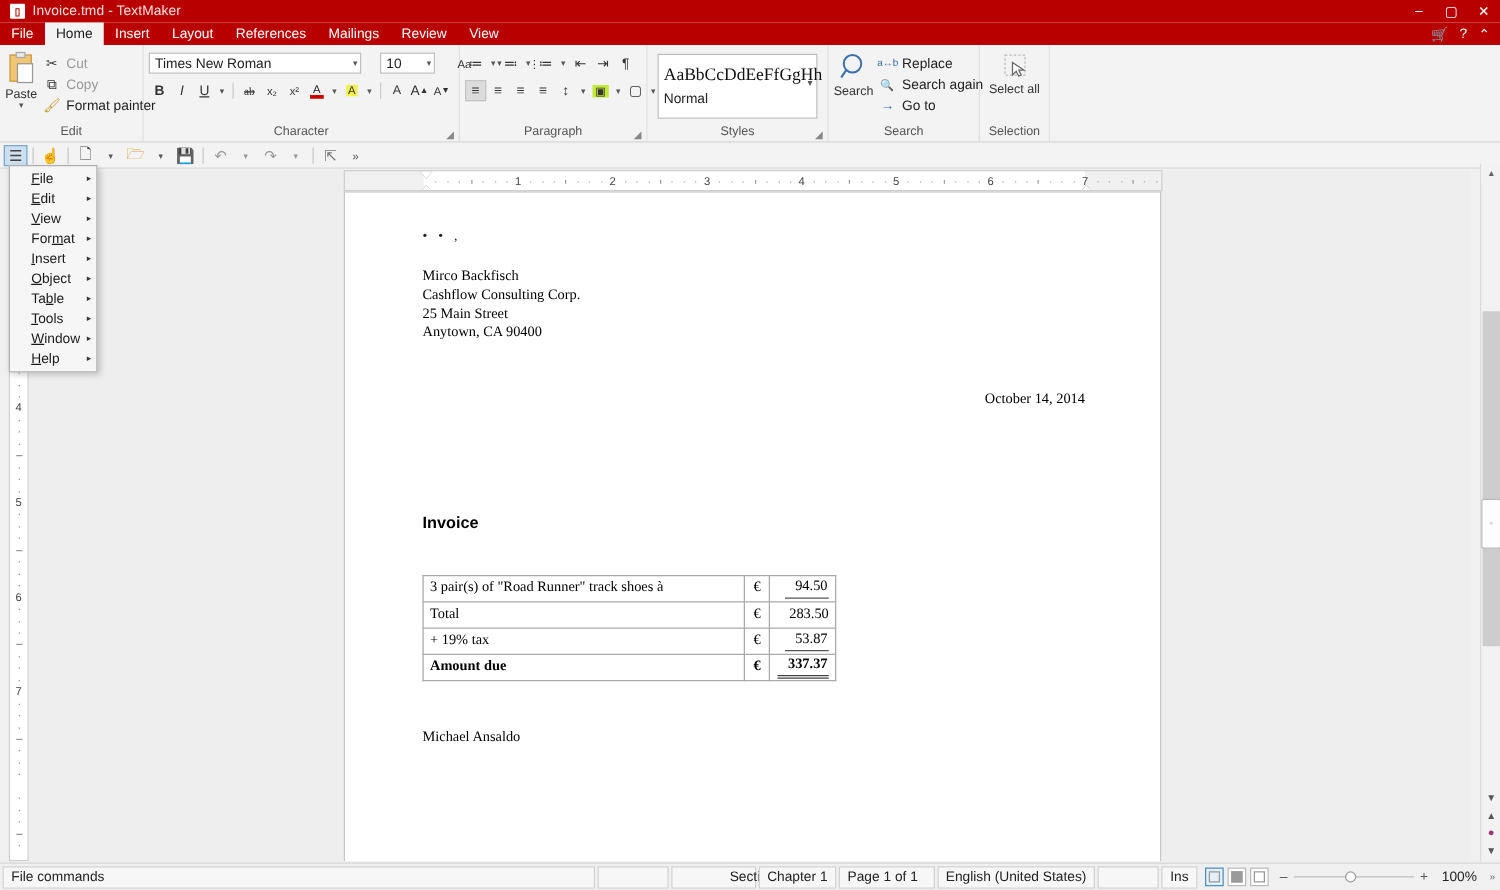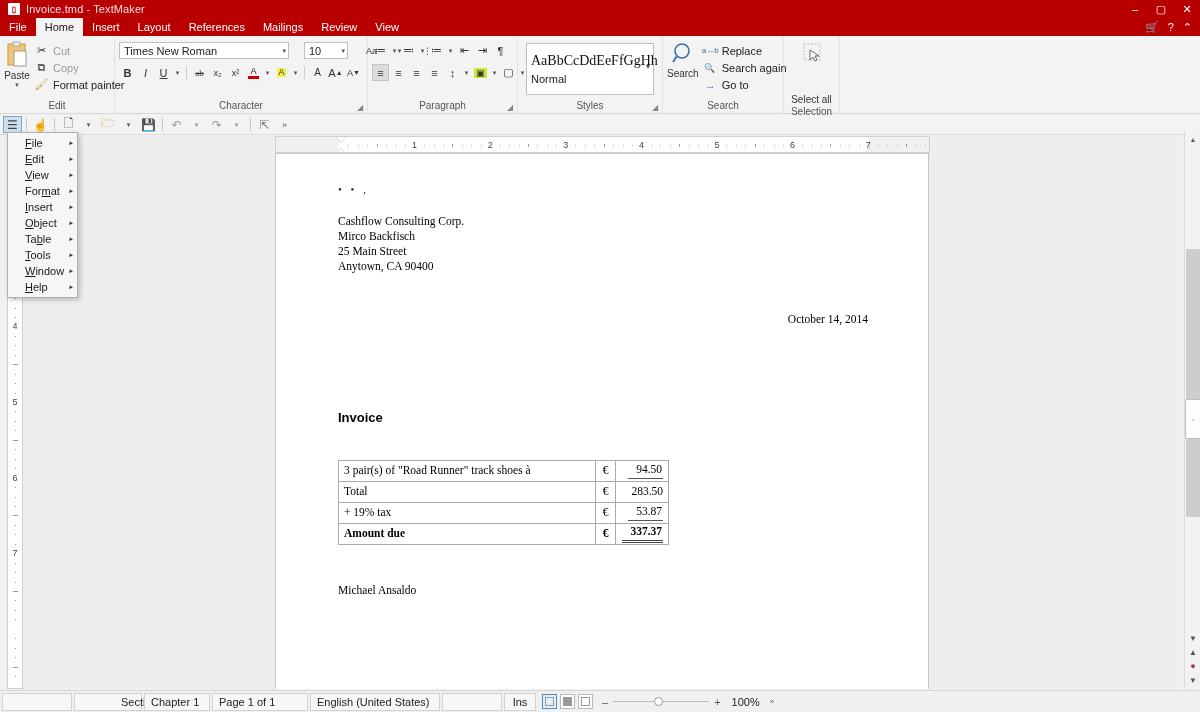--- a/index.html
+++ b/index.html
@@ -478,21 +478,21 @@
             <span class="iconbtn" style="color:#3a6fa8;">→</span>
             <span>Go to</span>
           </div>
         </div>
       </div>
       <div class="rgroup-label">Search</div>
     </div>
 
     <div class="rgroup" style="width:56px;align-items:center;">
       <div class="rgroup-body" style="justify-content:center;">
-        <div class="bigbtn" style="width:48px;gap:28px;">
+        <div class="bigbtn" style="width:48px;">
           <svg width="24" height="24" viewBox="0 0 24 24">
             <rect x="4" y="3" width="16" height="16" fill="none" stroke="#bbb" stroke-dasharray="2,1.5"></rect>
             <path d="M10 9 L10 19 L13 16 L15 20 L17 19 L15 15 L19 15 Z" fill="#fff" stroke="#666"></path>
           </svg>
           <span class="lbl" style="line-height:11px;text-align:center;">Select all</span>
         </div>
       </div>
       <div class="rgroup-label">Selection</div>
     </div>
   </div>
@@ -571,22 +571,22 @@
       <div class="vr-dot" style="top: 501.15px;"></div>
       <div class="vr-dot" style="top: 520.05px;"></div>
     </div>
 
   <div class="workspace">
     <div class="page">
       <div class="page-inner">
         <div class="doc">
           <div class="dots">• • ,</div>
           <div class="addr">
+            <div>Mirco Backfisch</div>
             <div>Cashflow Consulting Corp.</div>
-            <div>Mirco Backfisch</div>
             <div>25 Main Street</div>
             <div>Anytown, CA 90400</div>
           </div>
           <div class="date">October 14, 2014</div>
           <div class="inv-title">Invoice</div>
 
           <table class="inv">
             <tbody>
               <tr>
                 <td class="desc">3 pair(s) of "Road Runner" track shoes à</td>
@@ -692,20 +692,21 @@
     <div class="vs-grip">◦</div>
     <div class="vs-nav">
       <div class="n">▼</div>
       <div class="n">▲</div>
       <div class="n dot">●</div>
       <div class="n">▼</div>
     </div>
   </div>
 
   <div class="statusbar">
+    <div class="sb-cell sb-main">File commands</div>
     <div class="sb-cell sb-blank1"></div>
     <div class="sb-cell sb-sec">Section 1</div>
     <div class="sb-cell sb-chap">Chapter 1</div>
     <div class="sb-cell sb-page">Page 1 of 1</div>
     <div class="sb-cell sb-lang">English (United States)</div>
     <div class="sb-cell sb-blank2"></div>
     <div class="sb-cell sb-ins">Ins</div>
     <div class="view-btns">
       <div class="vbtn sel">
           <i></i>

